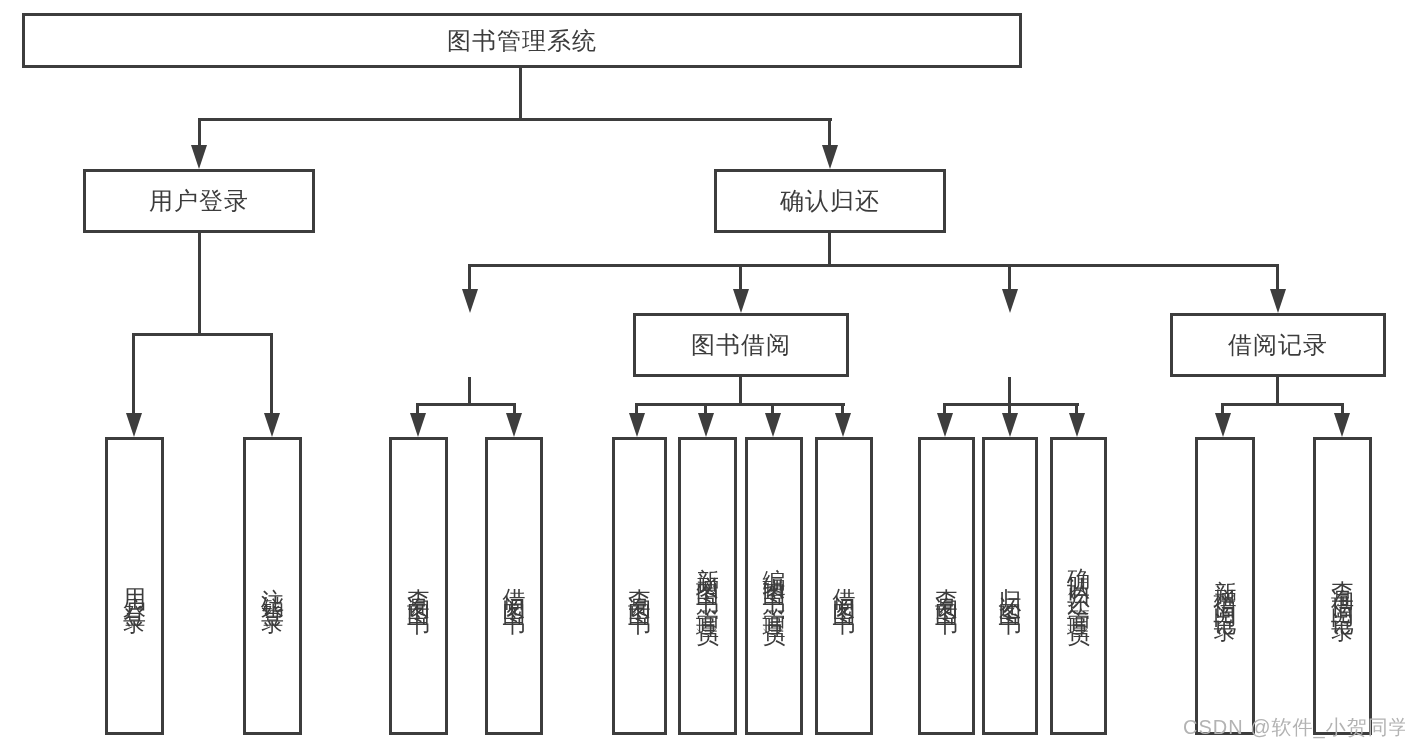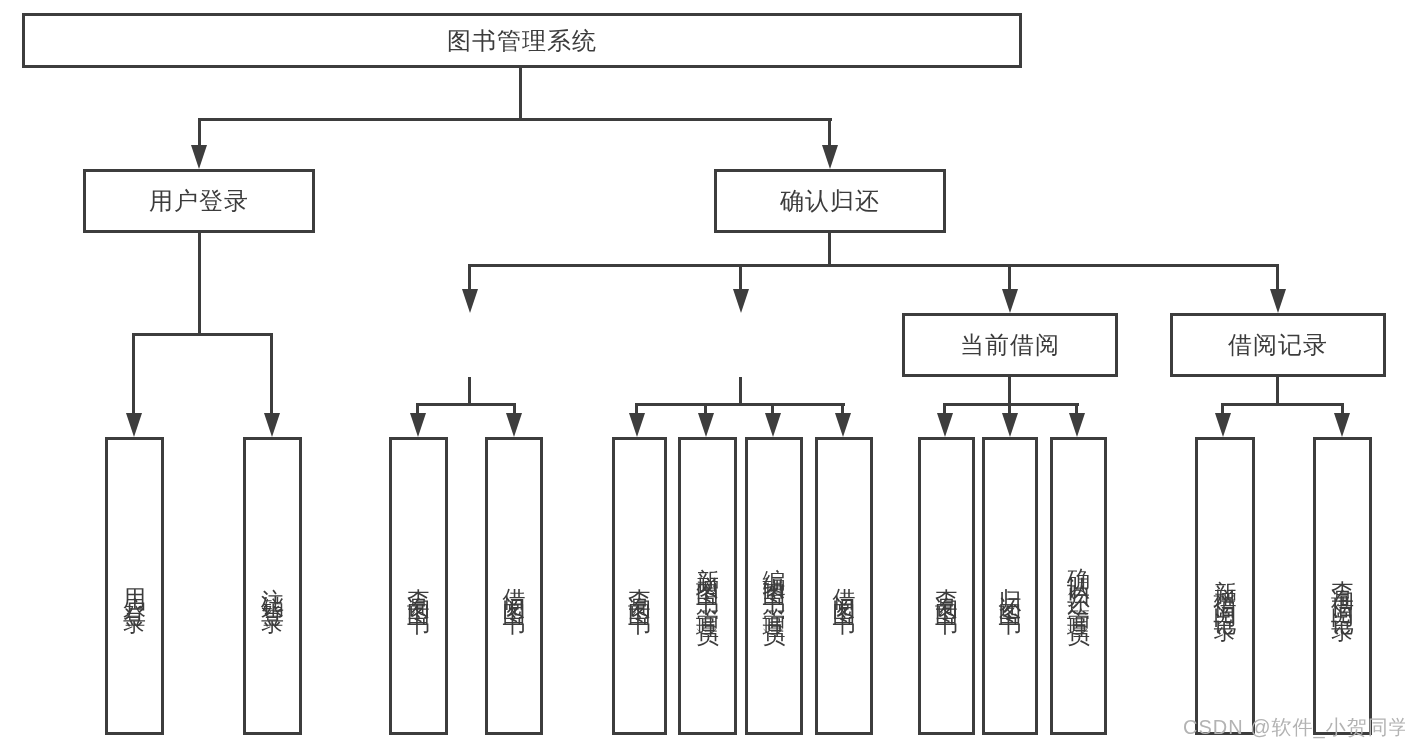--- a/index.html
+++ b/index.html
@@ -27,22 +27,22 @@
     <span class="lbl">图书管理系统</span>
   </div>
 
   <div class="box hbox" style="left:83px;top:169px;width:232px;height:64px;">
     <span class="lbl">用户登录</span>
   </div>
   <div class="box hbox" style="left:714px;top:169px;width:232px;height:64px;">
     <span class="lbl">确认归还</span>
   </div>
 
-  <div class="box hbox" style="left:902px;top:313px;width:216px;height:64px;">
-    <span class="lbl">当前借阅</span>
+  <div class="box hbox" style="left:633px;top:313px;width:216px;height:64px;">
+    <span class="lbl">图书借阅</span>
   </div>
   <div class="box hbox" style="left:1170px;top:313px;width:216px;height:64px;">
     <span class="lbl">借阅记录</span>
   </div>
 
   <div class="box vbox" style="left:105px;width:59px;">
     <span class="vtext">用户登录</span>
   </div>
   <div class="box vbox" style="left:243px;width:59px;">
     <span class="vtext">注销登录</span>

